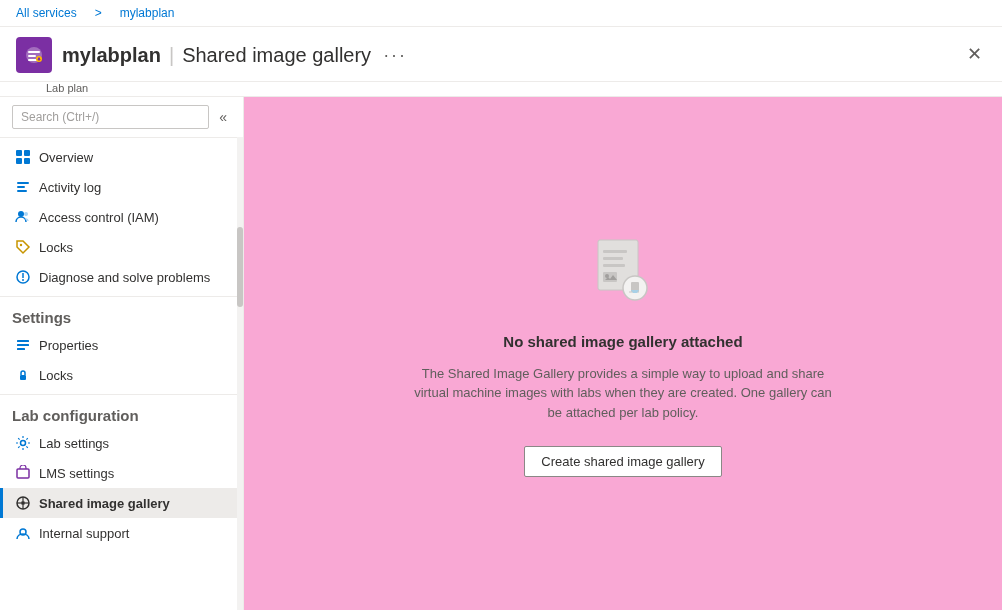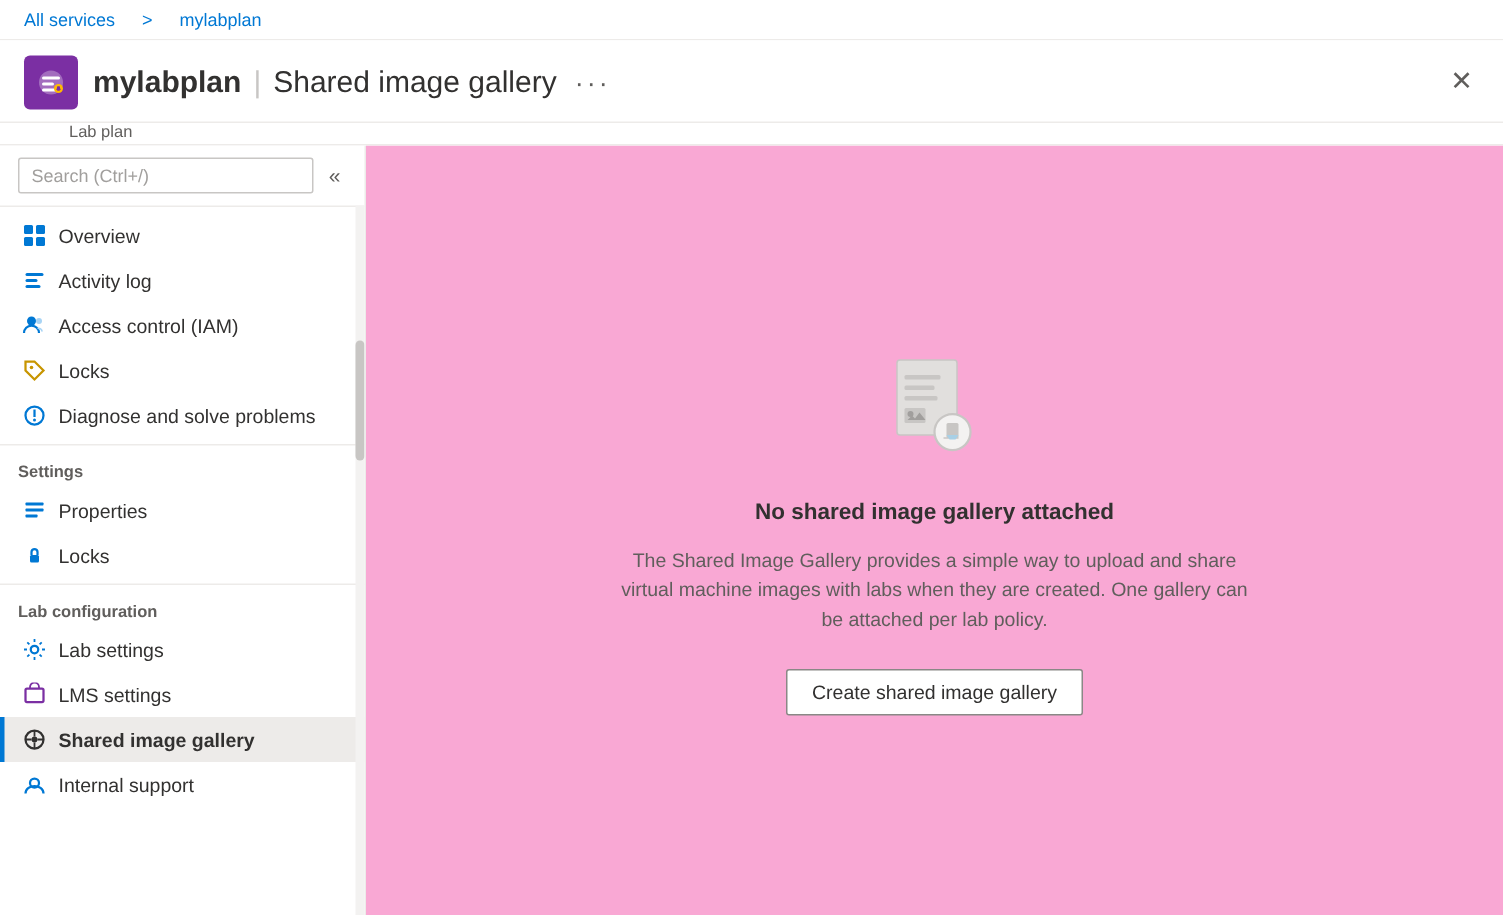--- a/index.html
+++ b/index.html
@@ -127,21 +127,21 @@
       border-left: 3px solid transparent;
     }
     .nav-item.active {
       background: #edebe9;
       border-left: 3px solid #0078d4;
       font-weight: 600;
     }
     .nav-item-icon { width: 16px; height: 16px; flex-shrink: 0; display: flex; align-items: center; justify-content: center; }
     .nav-section-label {
       padding: 12px 12px 4px 12px;
-      font-size: 11px;
+      font-size: 15px;
       font-weight: 600;
       color: #605e5c;
       text-transform: none;
       border-top: 1px solid #edebe9;
       margin-top: 4px;
     }
 
     
     .content-area {
       flex: 1;

